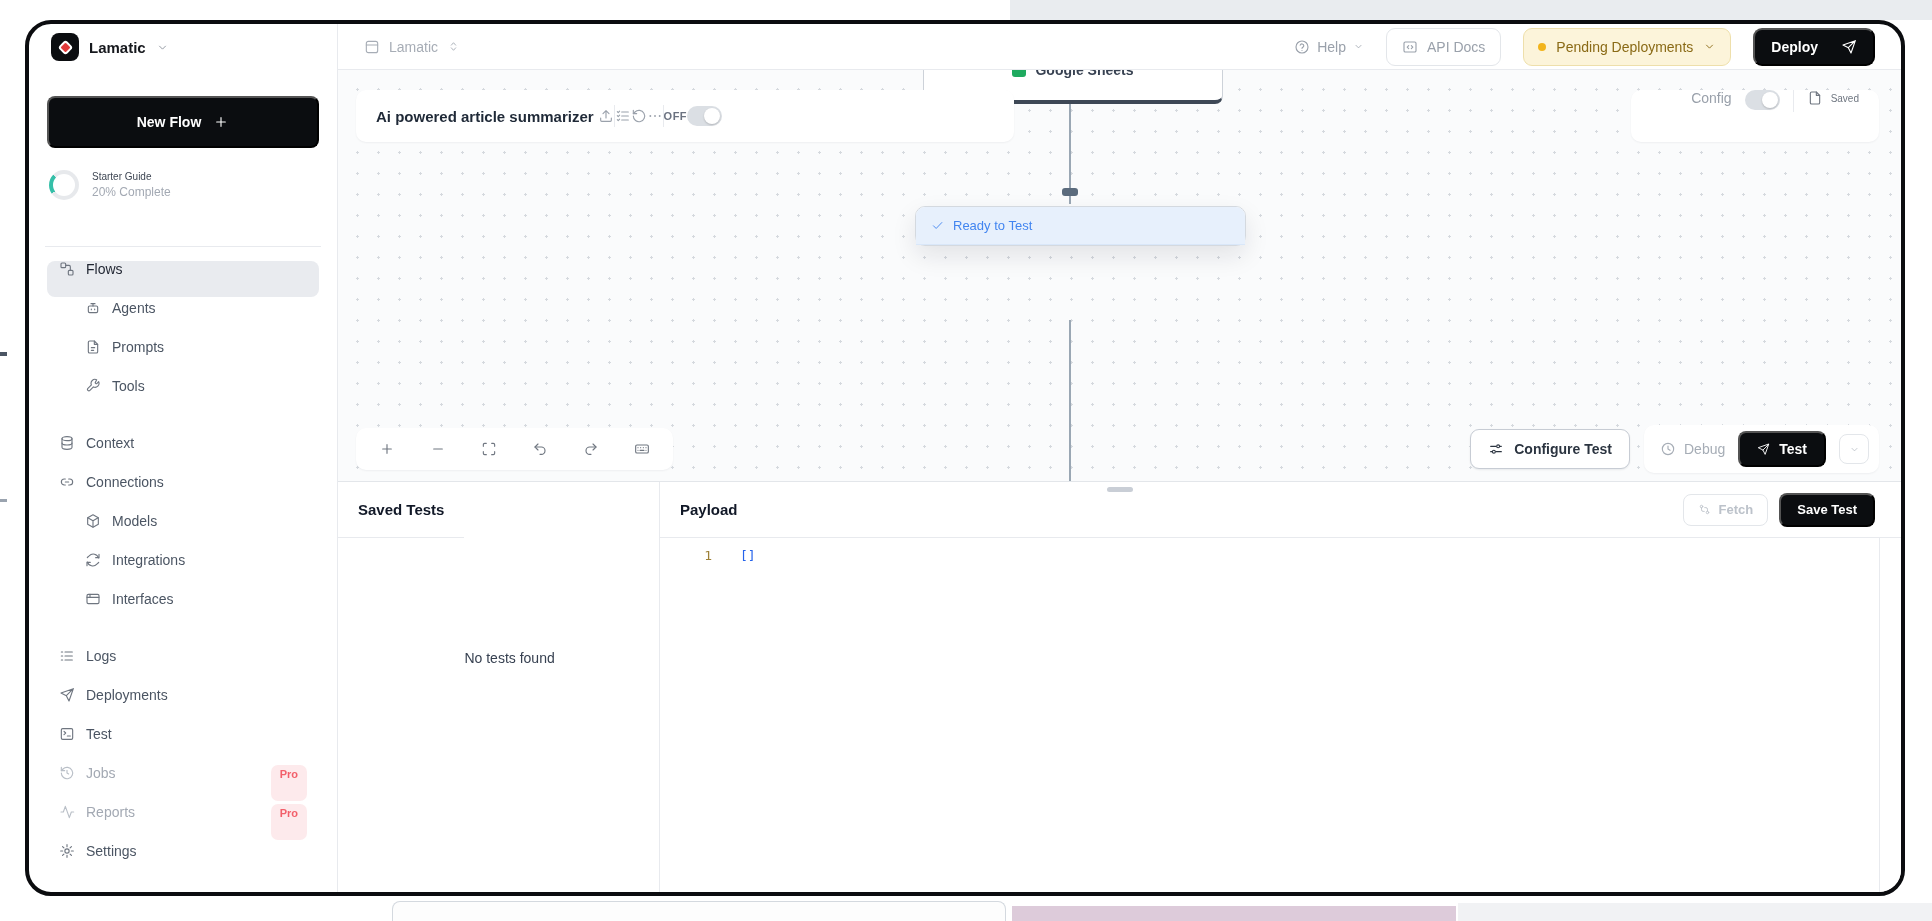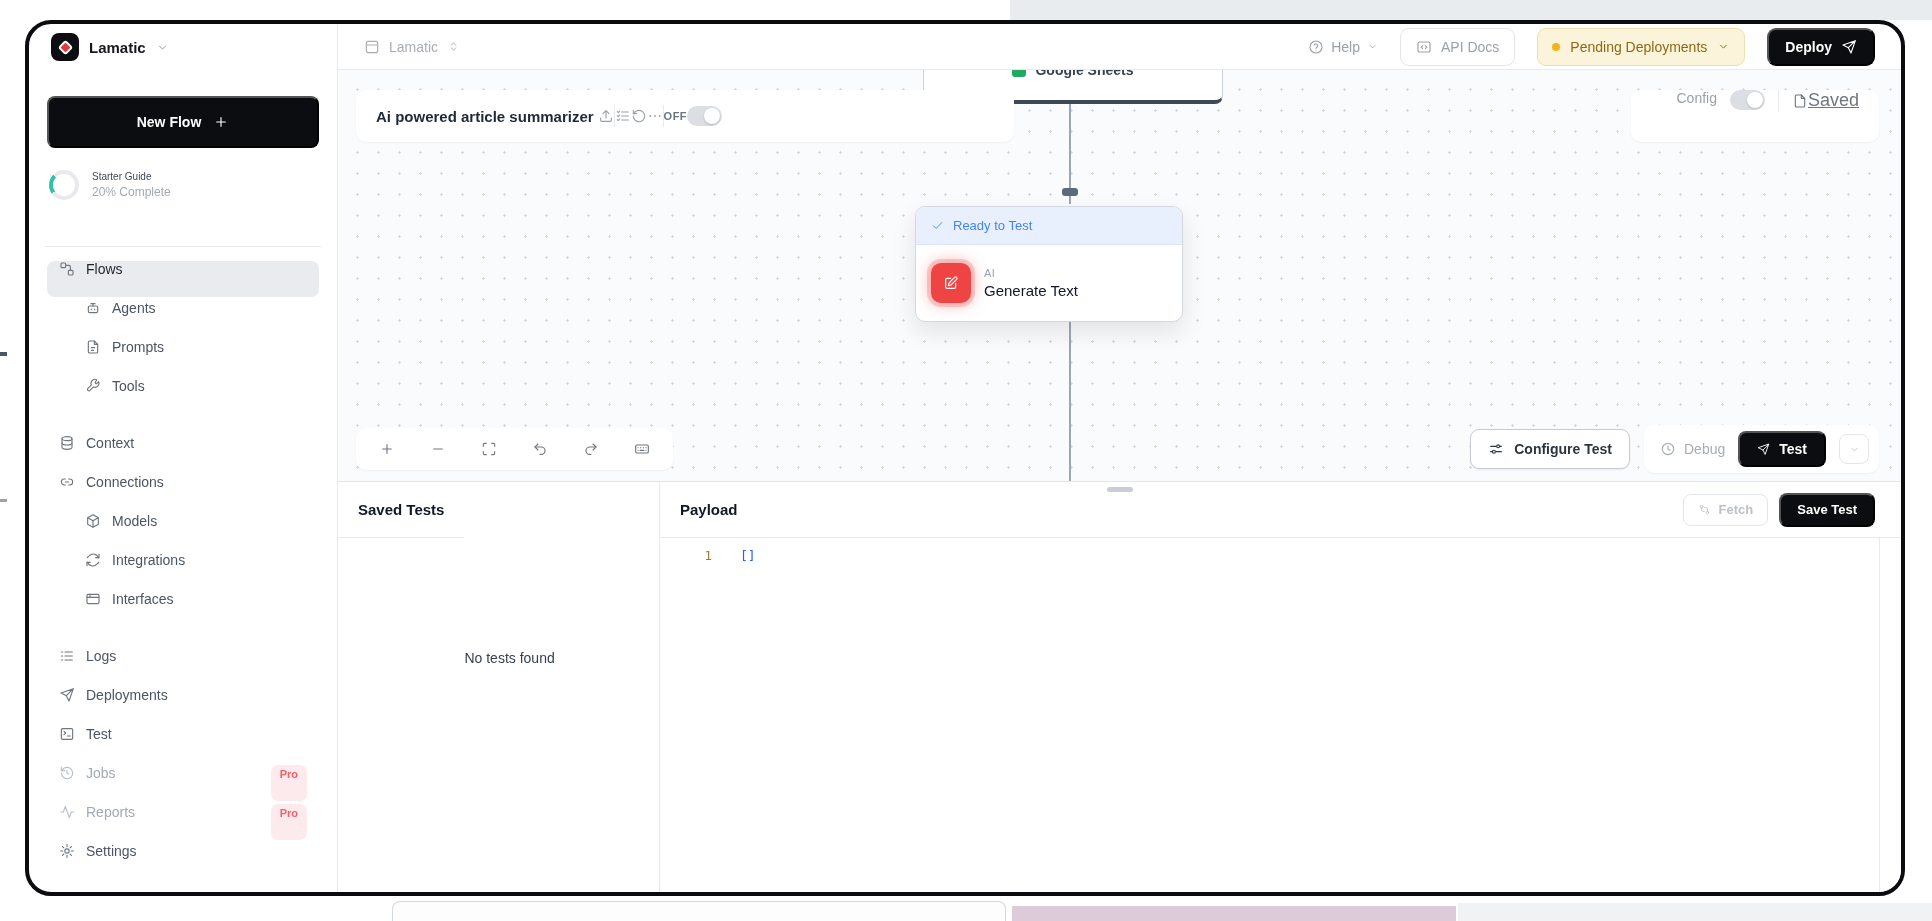--- a/index.html
+++ b/index.html
@@ -40,21 +40,21 @@
   .crumb { display:flex; align-items:center; gap:9px; color:#a7adb6; font-size:14px; }
   .spacer { flex:1; }
   .help-wrap { display:flex; align-items:center; gap:7px; color:#9aa1ab; font-size:14px; margin-right:14px; }
   .apidocs-btn { height:38px; border:1px solid #e3e6ea; border-radius:9px; background:#fff;
     display:flex; align-items:center; gap:9px; padding:0 15px; font-size:14px; color:#9aa1ab; margin-right:14px; }
   .pending-btn { height:38px; background:#fcf4da; border:1px solid #eedfab; border-radius:9px;
     display:flex; align-items:center; gap:10px; padding:0 14px; font-size:14px; font-weight:500;
     color:#8a6a16; margin-right:14px; }
   .pending-dot { width:8px; height:8px; border-radius:50%; background:#f2b41c; flex:none; }
   .deploy-btn { height:38px; background:#0b0d10; color:#fff; border-radius:9px; display:flex;
-    align-items:center; gap:9px; padding:8px 16px; font-size:14px; font-weight:600; }
+    align-items:center; gap:23px; padding:8px 16px; font-size:14px; font-weight:600; }
 
   
   .body { flex:1; display:flex; min-height:0; }
 
   
   .sidebar { width:309px; flex:none; border-right:1px solid #e8eaee; padding:26px 18px 0;
     display:flex; flex-direction:column; overflow:hidden; }
   .newflow-btn { height:52px; background:#0b0d10; color:#fff; border-radius:8px; display:flex;
     align-items:center; justify-content:center; gap:12px; font-size:14px; font-weight:600; flex:none; }
   .starter { display:flex; align-items:center; gap:13px; margin:22px 2px 0; }
@@ -90,34 +90,34 @@
   .vdiv { width:1px; height:22px; background:#e8eaee; flex:none; }
   .off-label { font-size:11px; font-weight:700; color:#6b7280; letter-spacing:.5px; }
   .toggle { width:35px; height:20px; border-radius:999px; background:#dbdfe4; position:relative; flex:none; }
   .toggle::after { content:""; position:absolute; top:2px; right:2px; width:16px; height:16px;
     border-radius:50%; background:#fff; box-shadow:0 1px 2px rgba(0,0,0,.18); }
 
   .configbar { position:absolute; right:22px; top:20px; height:52px; width:248px; background:#fff;
     border-radius:10px; display:flex; align-items:flex-start; justify-content:flex-end; padding:0 20px;
     gap:13px; z-index:6; box-shadow:0 1px 2px rgba(16,24,40,.05); }
   .config-label { font-size:14px; color:#9aa1ab; }
-  .saved-wrap { display:flex; align-items:center; color:#6f7680; font-size:18px;text-decoration:underline; }
+  .saved-wrap { display:flex; align-items:center; gap:8px; color:#6f7680; font-size:10px; }
 
   .gs-node { position:absolute; left:585px; top:-32px; width:300px; height:66px; background:#fff;
     border:1px solid #cdd2d9; border-bottom:4px solid #3e4856; border-radius:8px; z-index:2;
     display:flex; align-items:center; justify-content:center; gap:9px; font-size:14px;
     font-weight:600; color:#374151; }
   .gs-icon { width:14px; height:14px; background:#1faa5f; border-radius:3px; flex:none; }
 
   .connector-top { position:absolute; left:731px; top:34px; width:2px; height:100px; background:#9aa7b4; z-index:1; }
   .connector-handle { position:absolute; left:724px; top:118px; width:16px; height:8px; border-radius:3px;
     background:#5b6b7d; z-index:2; }
   .connector-bottom { position:absolute; left:731px; top:250px; width:2px; height:161px; background:#9aa7b4; z-index:1; }
 
-  .node-card { position:absolute; left:577px; top:136px; width:268px; z-index:3; border-radius:10px;
+  .node-card { position:absolute; left:577px; top:136px; width:331px; z-index:3; border-radius:10px;
     background:#fff; border:1px solid #d4d9df; box-shadow:0 10px 24px rgba(15,23,42,.10); }
   .node-badge { height:38px; background:#e7f0fc; border-radius:9px 9px 0 0; display:flex;
     align-items:center; gap:9px; padding:0 15px; color:#4285f0; font-size:13px; font-weight:500;
     border-bottom:1px solid #d9e7f9; }
   .node-bodyrow { display:flex; align-items:center; gap:13px; padding:18px 15px; }
   .ai-chip { width:40px; height:40px; border-radius:10px; background:#ee4444; display:flex;
     align-items:center; justify-content:center; color:#fff;
     box-shadow:0 0 0 4px rgba(239,68,68,.22), 0 0 16px rgba(239,68,68,.5); }
   .node-type { font-size:11px; color:#9aa1ab; letter-spacing:.3px; }
   .node-title { font-size:15px; color:#111827; font-weight:500; margin-top:3px; }
@@ -393,32 +393,20 @@
           <div class="connector-handle"></div>
           <div class="connector-bottom"></div>
 
           <div class="node-card">
             <div class="node-badge">
               <svg class="ic sm" viewBox="0 0 24 24">
                   <path d="M4.5 12.5l5 5L20 6.5"></path>
                 </svg>
               <span>Ready to Test</span>
             </div>
-            <div class="node-bodyrow">
-              <span class="ai-chip">
-                <svg class="ic" viewBox="0 0 24 24">
-                    <path d="M11.5 5H6a2 2 0 0 0-2 2v11a2 2 0 0 0 2 2h11a2 2 0 0 0 2-2v-5.5"></path>
-                    <path d="M17.8 3.2a2.2 2.2 0 0 1 3 3L12 15l-4 1 1-4z"></path>
-                  </svg>
-              </span>
-              <span>
-                <div class="node-type">AI</div>
-                <div class="node-title">Generate Text</div>
-              </span>
-            </div>
           </div>
 
           <div class="flowbar">
             <span class="flow-title">Ai powered article summarizer</span>
             <span class="fb-icon">
               <svg class="ic" viewBox="0 0 24 24">
                   <path d="M12 15V4M7.5 8.5L12 4l4.5 4.5"></path>
                   <path d="M4 15v3.5A1.5 1.5 0 0 0 5.5 20h13a1.5 1.5 0 0 0 1.5-1.5V15"></path>
                 </svg>
             </span>

